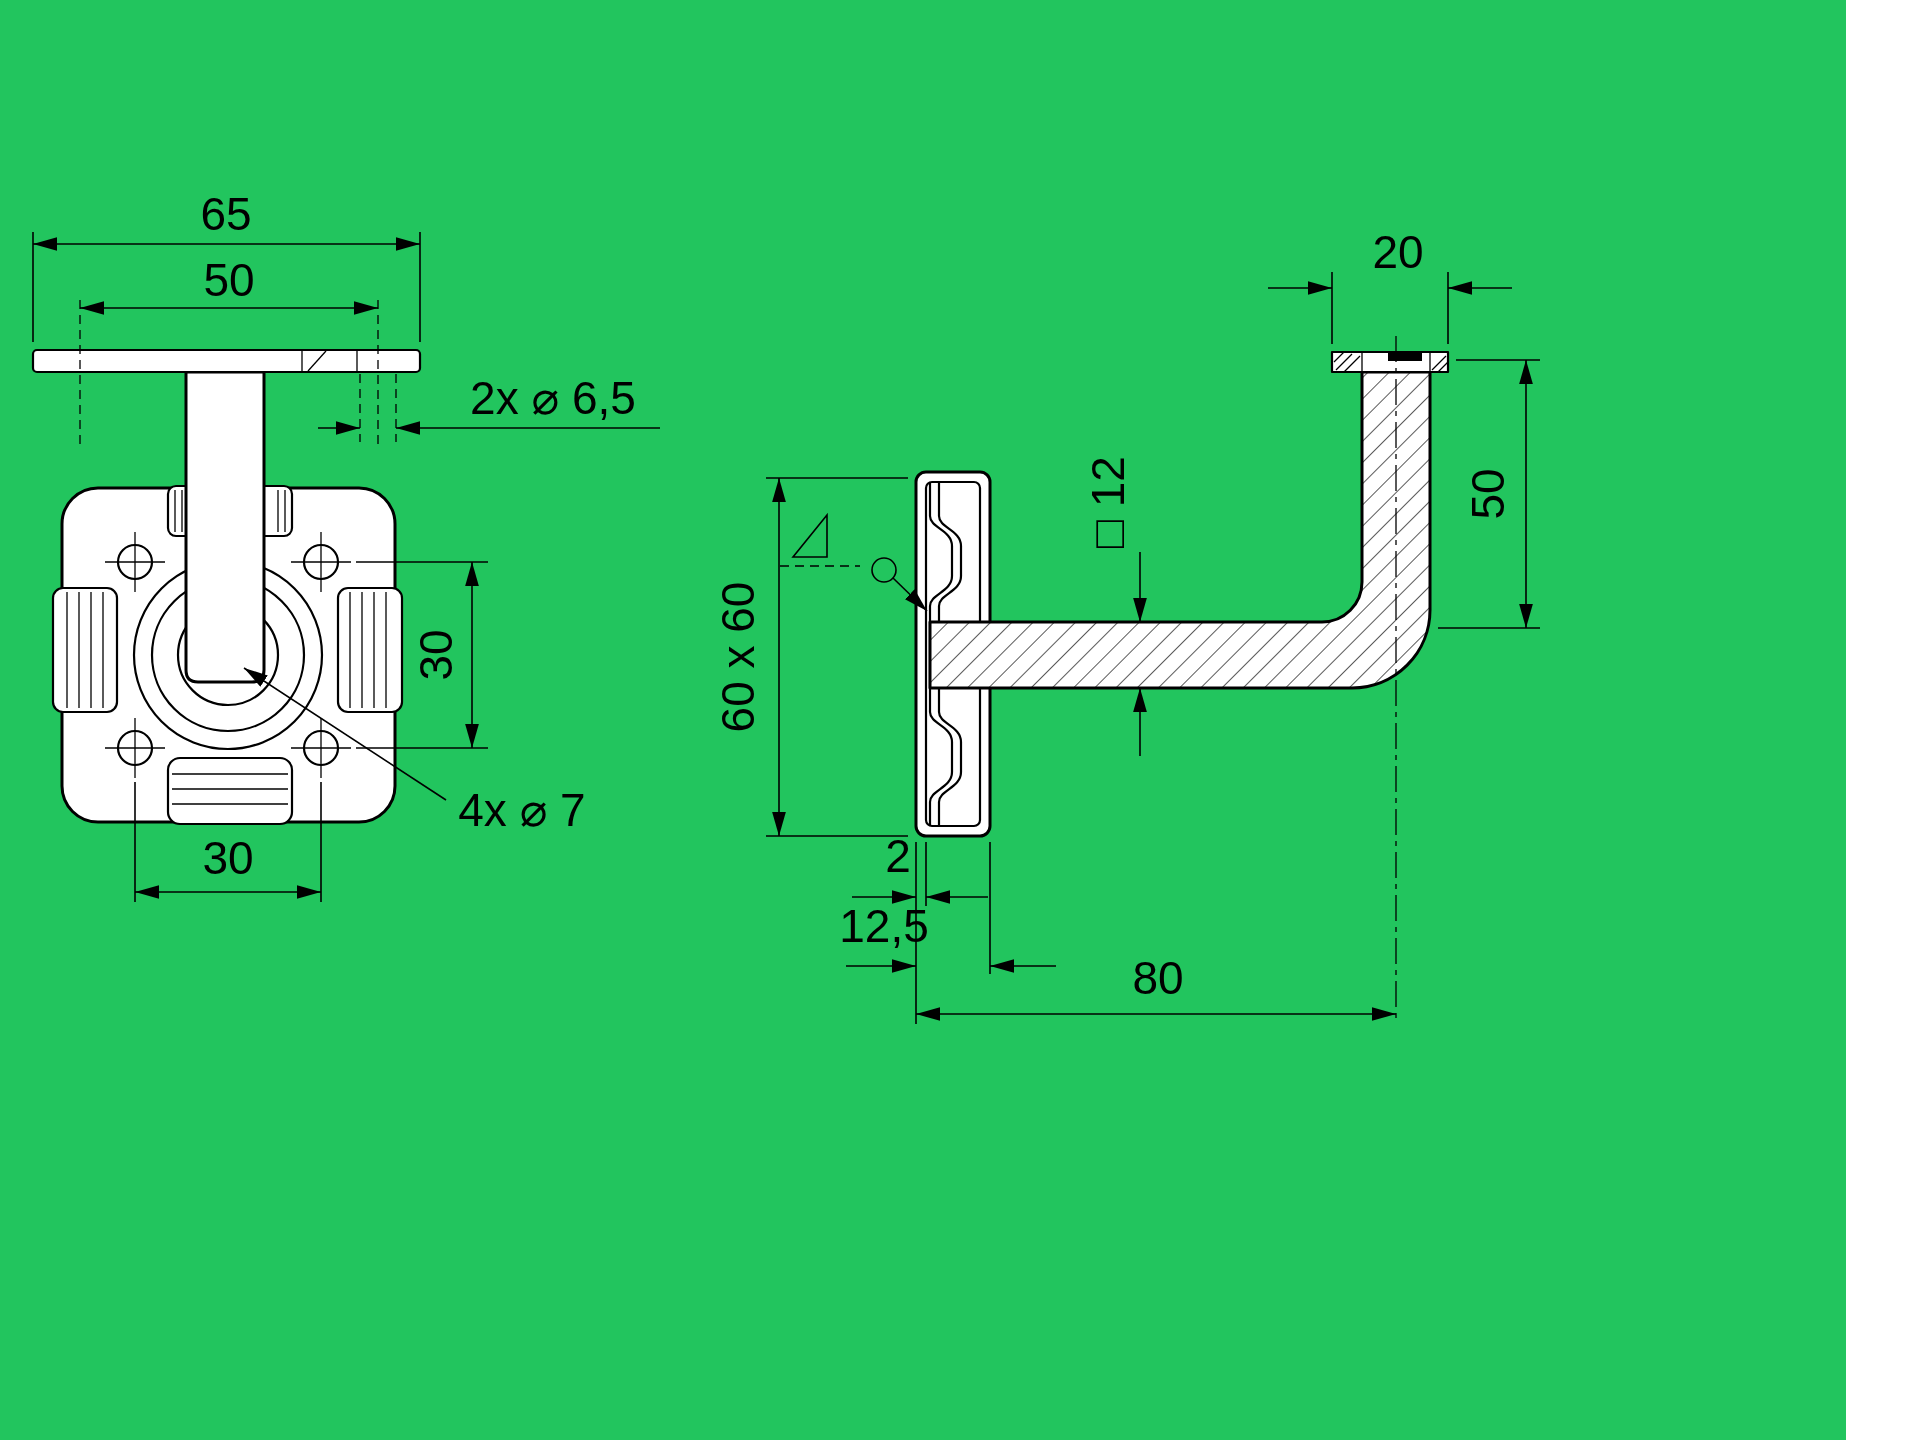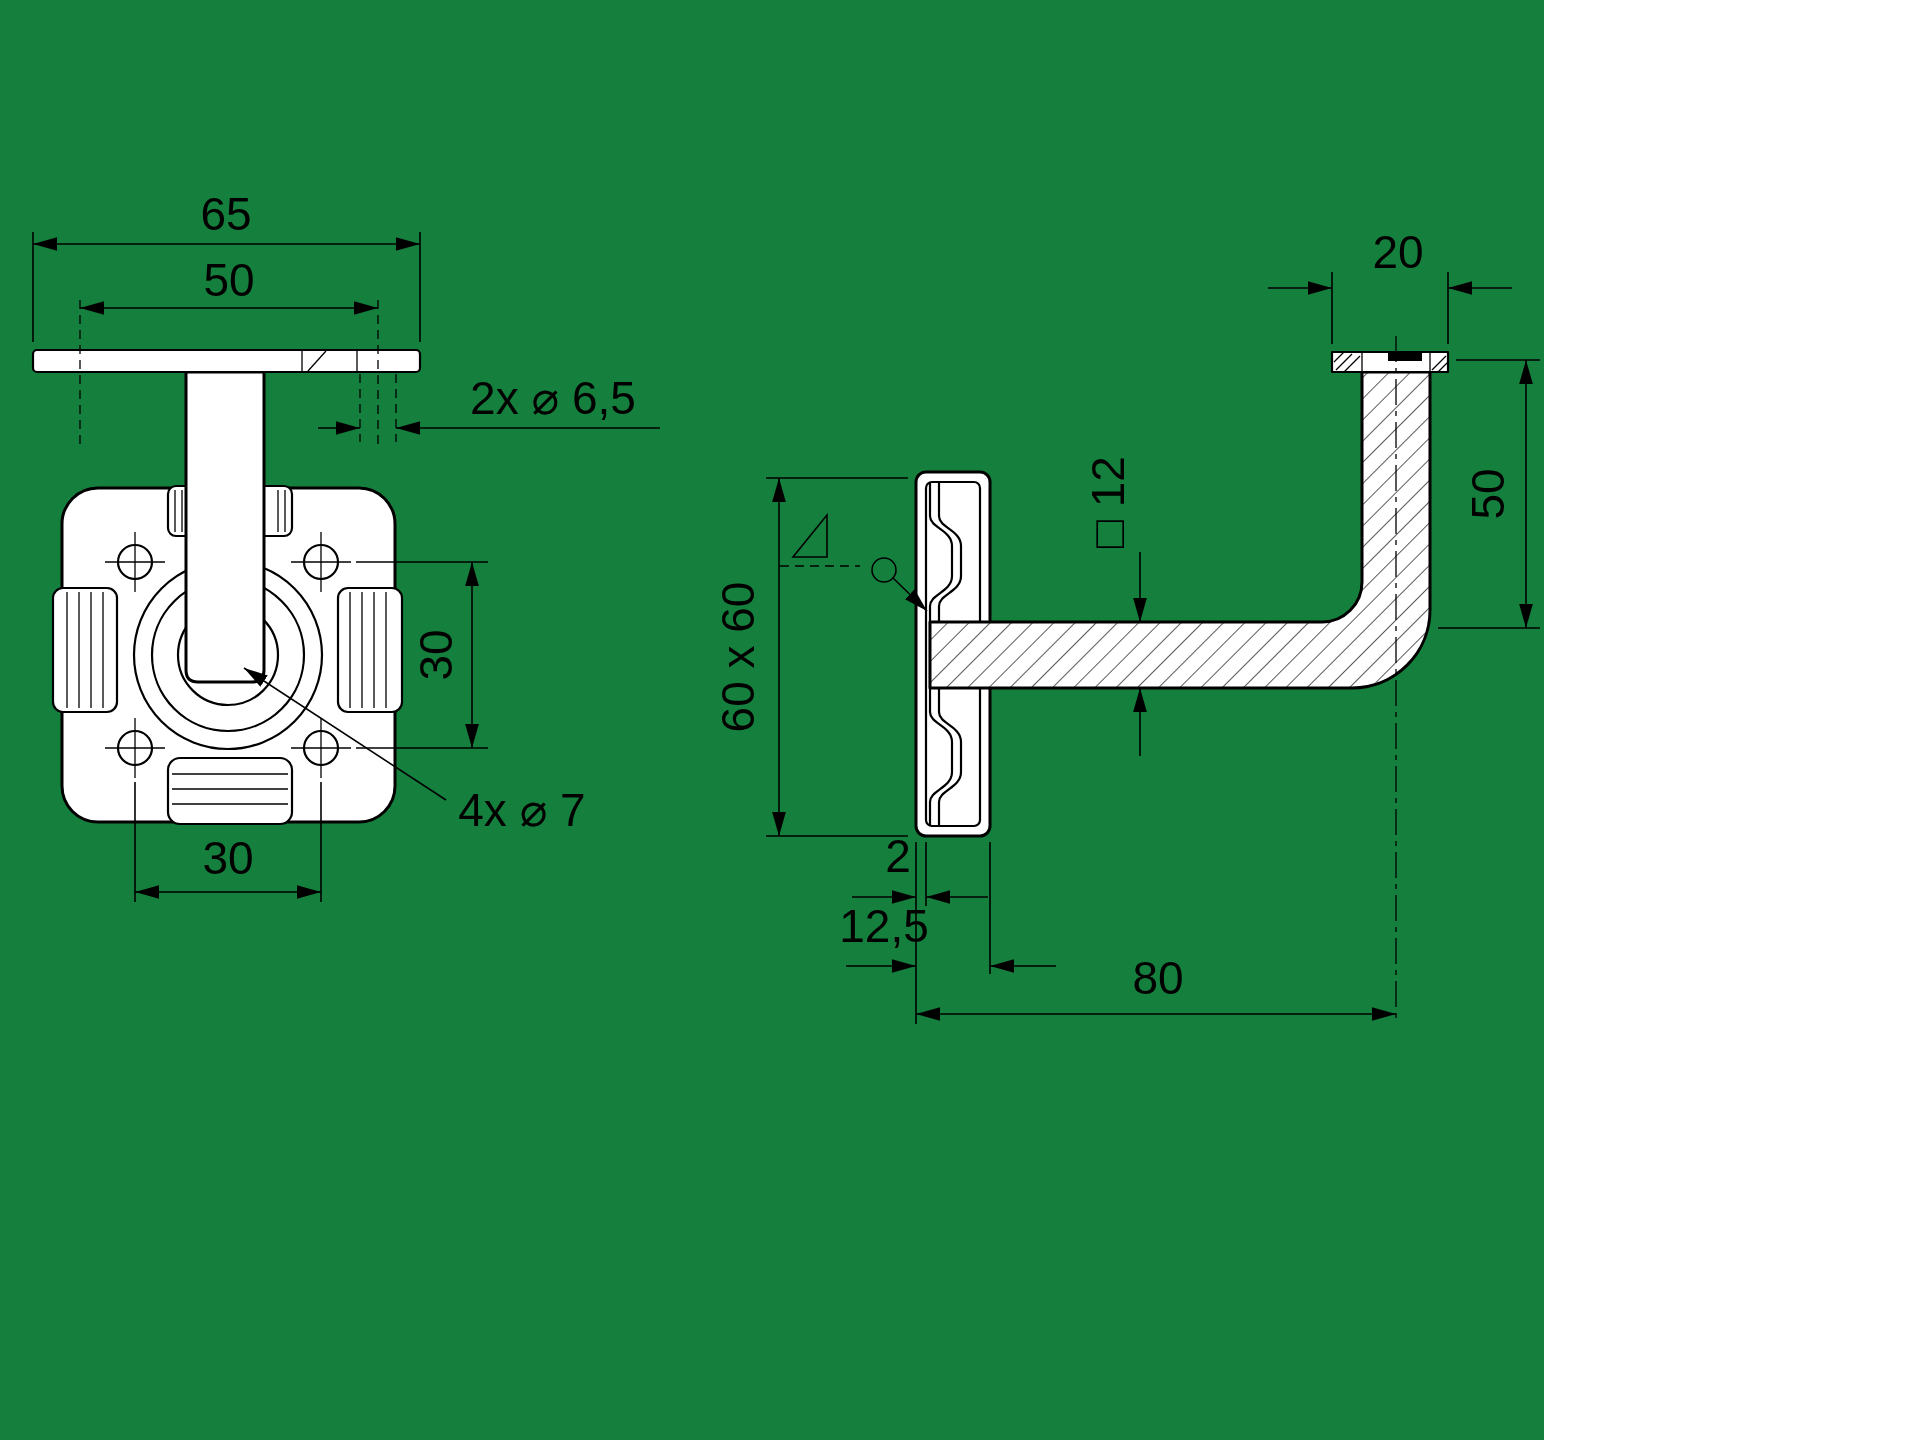--- a/index.html
+++ b/index.html
@@ -1,16 +1,16 @@
 <!DOCTYPE html>
 <html><head>
 <meta charset="utf-8">
 <style>
   html,body { margin:0; padding:0; background:#ffffff; }
-  .page { width:1544px; height:1440px; background:#15803d; position:relative; }
+  .page { width:1846px; height:1440px; background:#22c55e; position:relative; }
   svg { display:block; }
 
   .ol   { fill:none; stroke:#000; stroke-width:3;   stroke-linejoin:round; }
   .ol2  { fill:none; stroke:#000; stroke-width:2.2; stroke-linejoin:round; }
   .wf   { fill:#ffffff; }
   .thin { fill:none; stroke:#000; stroke-width:1.6; }
   .hair { fill:none; stroke:#000; stroke-width:1.3; }
   .dash  { stroke-dasharray:9 6; }
   .cdash { stroke-dasharray:26 6 5 6; }
   .dtext { font-family:"Liberation Sans", sans-serif; font-size:46px; fill:#000; }

